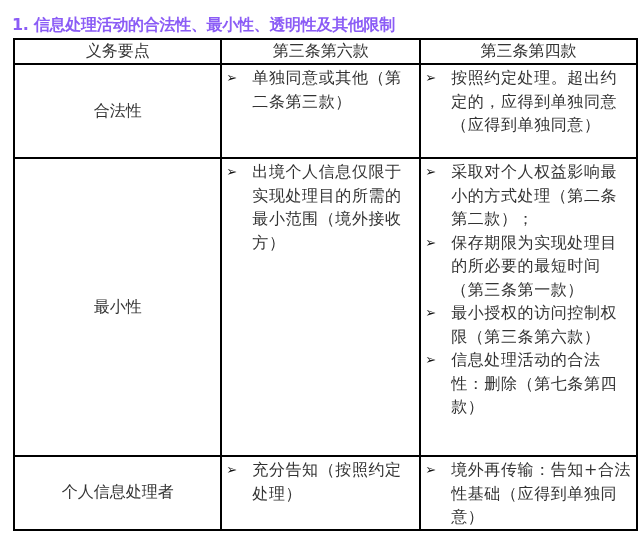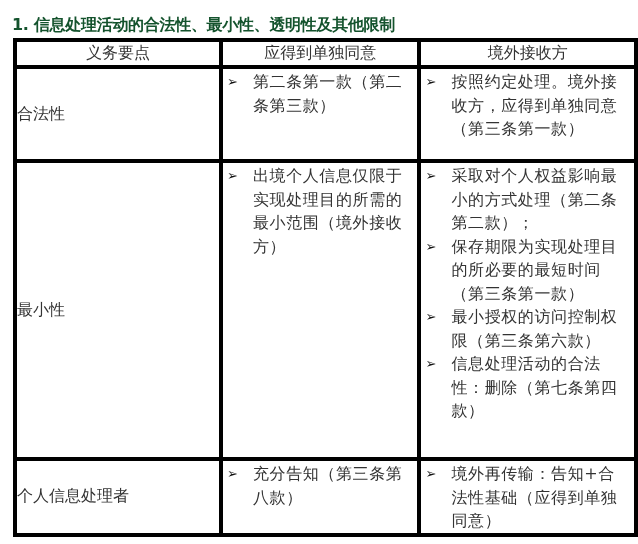--- a/index.html
+++ b/index.html
@@ -1,57 +1,57 @@
 <!DOCTYPE html>
 <html><head>
 <meta charset="utf-8">
 <style>
   html, body { margin: 0; padding: 0; background: #ffffff; }
   body { width: 638px; height: 544px; position: relative; overflow: hidden;
          font-family: "DejaVu Serif", "Liberation Serif", serif; color: #222; }
   .title { position: absolute; left: 12px; top: 15px; font-size: 16px; font-weight: bold;
-           font-family: "DejaVu Sans", "Liberation Sans", sans-serif; color: #14532d; letter-spacing: -0.3px; white-space: nowrap; }
+           font-family: "DejaVu Sans", "Liberation Sans", sans-serif; color: #8b5cf6; letter-spacing: -0.3px; white-space: nowrap; }
   table.grid { position: absolute; left: 13px; top: 38px; border-collapse: collapse; table-layout: fixed; }
-  table.grid td, table.grid th { border: 4px solid #000000; padding: 0; vertical-align: top; font-weight: normal; }
+  table.grid td, table.grid th { border: 2px solid #000000; padding: 0; vertical-align: top; font-weight: normal; }
   th { height: 23px; font-size: 16px; text-align: center; vertical-align: middle !important; color: #333; }
   .c1 { width: 207px; } .c2 { width: 198px; } .c3 { width: 216px; }
-  td.point { vertical-align: middle !important; font-size: 16px; color: #333; }
+  td.point { text-align: center; vertical-align: middle !important; font-size: 16px; color: #333; }
   .item { display: flex; font-size: 16px; line-height: 23.5px; color: #333; }
   .bullet { width: 30px; flex: 0 0 30px; padding-left: 4px; font-size: 13px; color: #111; box-sizing: border-box; }
   .txt { flex: 1; padding-right: 4px; letter-spacing: 0.6px; }
   .cell { padding-top: 1px; }
 </style>
 </head>
 <body>
 
 <div class="title">1. 信息处理活动的合法性、最小性、透明性及其他限制</div>
 
 <table class="grid">
   <tbody>
       <tr>
     <th class="c1">义务要点</th>
-    <th class="c2">应得到单独同意</th>
-    <th class="c3">境外接收方</th>
+    <th class="c2">第三条第六款</th>
+    <th class="c3">第三条第四款</th>
   </tr>
 
   <tr style="height:94px">
     <td class="point">合法性</td>
     <td>
           <div class="cell">
       <div class="item">
         <span class="bullet">➢</span>
-        <span class="txt">第二条第一款（第二条第三款）</span>
+        <span class="txt">单独同意或其他（第二条第三款）</span>
       </div>
           </div>
     </td>
     <td>
           <div class="cell">
       <div class="item">
         <span class="bullet">➢</span>
-        <span class="txt">按照约定处理。境外接收方，应得到单独同意（第三条第一款）</span>
+        <span class="txt">按照约定处理。超出约定的，应得到单独同意（应得到单独同意）</span>
       </div>
           </div>
     </td>
   </tr>
 
   <tr style="height:298px">
     <td class="point">最小性</td>
     <td>
           <div class="cell">
       <div class="item">
@@ -81,21 +81,21 @@
           </div>
     </td>
   </tr>
 
   <tr style="height:70px">
     <td class="point">个人信息处理者</td>
     <td>
           <div class="cell">
       <div class="item">
         <span class="bullet">➢</span>
-        <span class="txt">充分告知（第三条第八款）</span>
+        <span class="txt">充分告知（按照约定处理）</span>
       </div>
           </div>
     </td>
     <td>
           <div class="cell">
       <div class="item">
         <span class="bullet">➢</span>
         <span class="txt">境外再传输：告知+合法性基础（应得到单独同意）</span>
       </div>
           </div>

